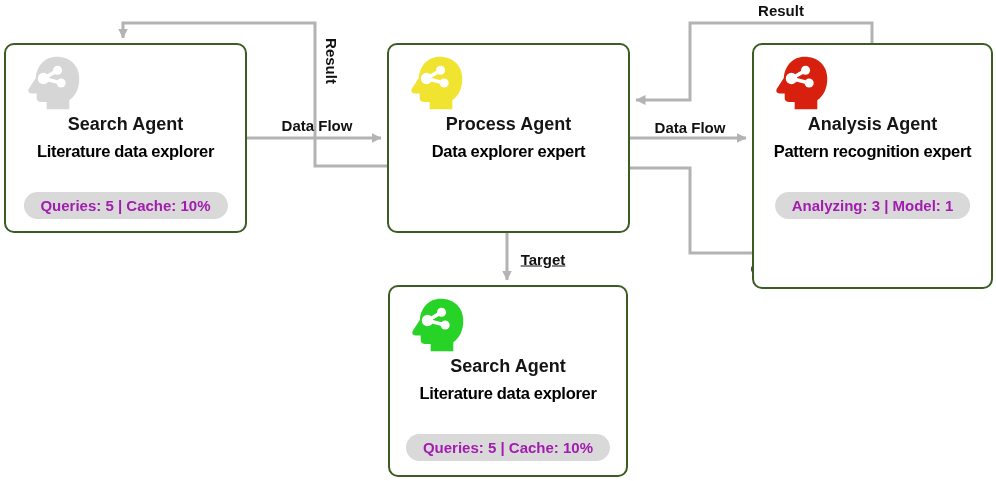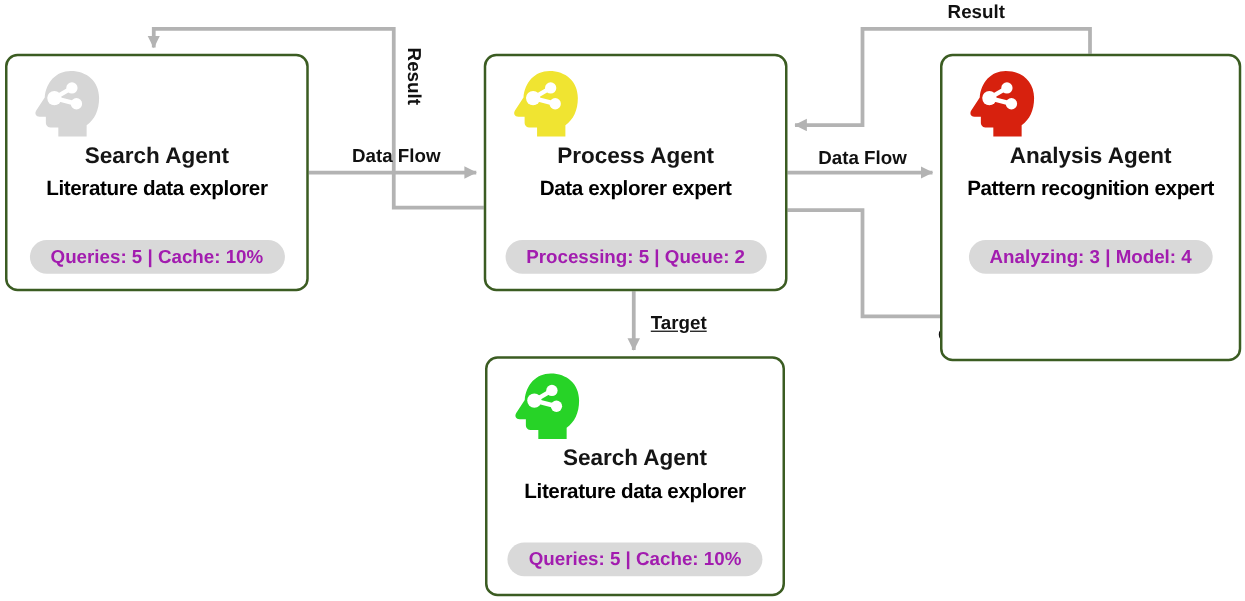--- a/index.html
+++ b/index.html
@@ -138,39 +138,38 @@
         <line x1="21.5" y1="27" x2="41" y2="32"></line>
       </g>
       <g fill="#ffffff">
         <circle cx="21.5" cy="27" r="6.3"></circle>
         <circle cx="37" cy="18" r="5"></circle>
         <circle cx="41" cy="32" r="5"></circle>
       </g>
     </svg>
     <div class="title">Process Agent</div>
     <div class="subtitle">Data explorer expert</div>
-    <div class="badge">Processing: 5 | Queue: 2</div>
   </div>
 
   <div class="node" style="left:752px; top:43px; width:241px; height:246px;">
     <svg class="agent-icon" viewBox="0 0 64 64">
       <path d="M36,3 C50,3 61,12 61,27 C61,38 57,46 50,51 L50,61 L25,61 L25,53 L19,53 C16,53 14,51.5 14,48.5 L14,43.5 L8.5,43.5 C5.2,43.5 3.8,40.8 5.5,38 L13,26.5 C14,13 23,3 36,3 Z" fill="#d7210e"></path>
       <g stroke="#ffffff" stroke-width="4">
         <line x1="21.5" y1="27" x2="37" y2="18"></line>
         <line x1="21.5" y1="27" x2="41" y2="32"></line>
       </g>
       <g fill="#ffffff">
         <circle cx="21.5" cy="27" r="6.3"></circle>
         <circle cx="37" cy="18" r="5"></circle>
         <circle cx="41" cy="32" r="5"></circle>
       </g>
     </svg>
     <div class="title">Analysis Agent</div>
     <div class="subtitle">Pattern recognition expert</div>
-    <div class="badge">Analyzing: 3 | Model: 4</div>
+    <div class="badge">Analyzing: 3 | Model: 1</div>
   </div>
 
   <div class="node" style="left:388px; top:285px; width:240px; height:192px;">
     <svg class="agent-icon" viewBox="0 0 64 64">
       <path d="M36,3 C50,3 61,12 61,27 C61,38 57,46 50,51 L50,61 L25,61 L25,53 L19,53 C16,53 14,51.5 14,48.5 L14,43.5 L8.5,43.5 C5.2,43.5 3.8,40.8 5.5,38 L13,26.5 C14,13 23,3 36,3 Z" fill="#27d327"></path>
       <g stroke="#ffffff" stroke-width="4">
         <line x1="21.5" y1="27" x2="37" y2="18"></line>
         <line x1="21.5" y1="27" x2="41" y2="32"></line>
       </g>
       <g fill="#ffffff">

